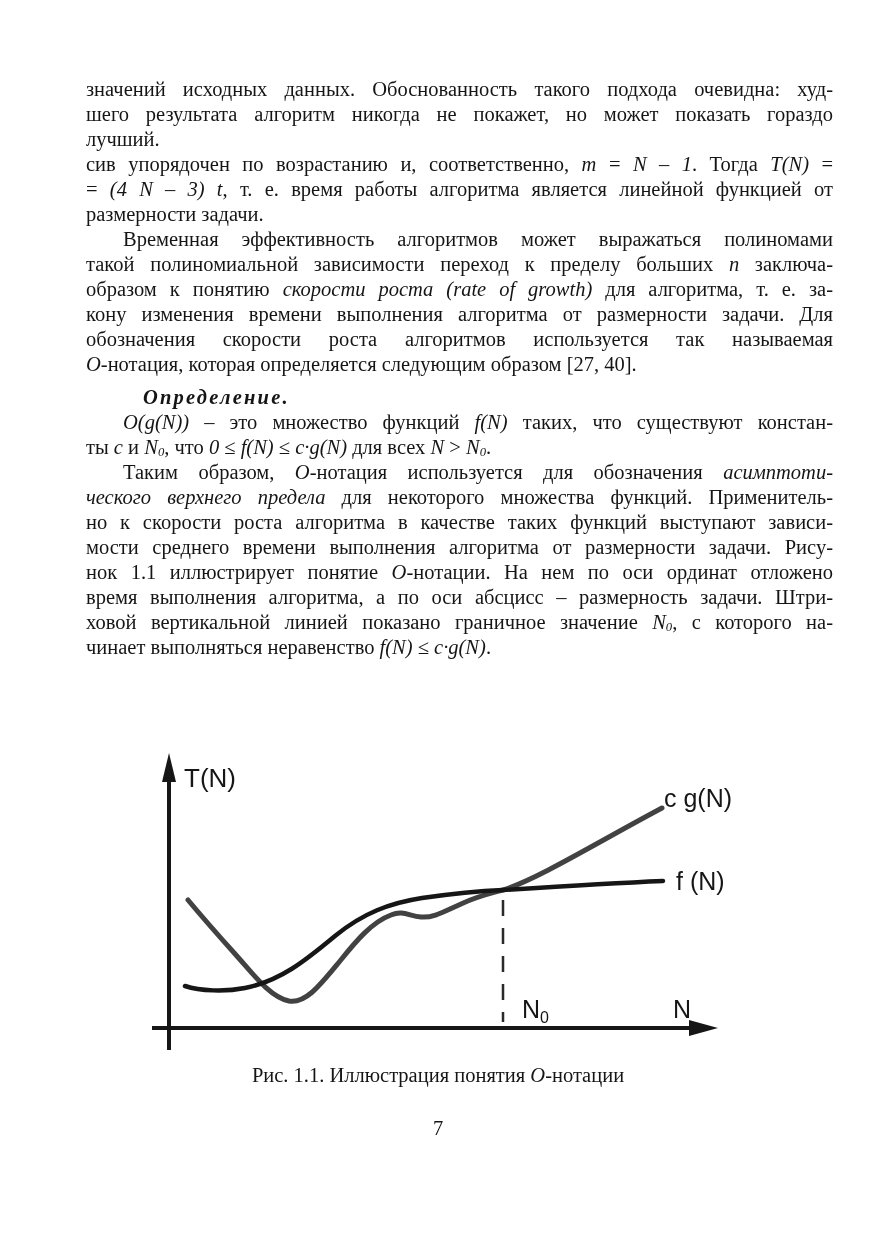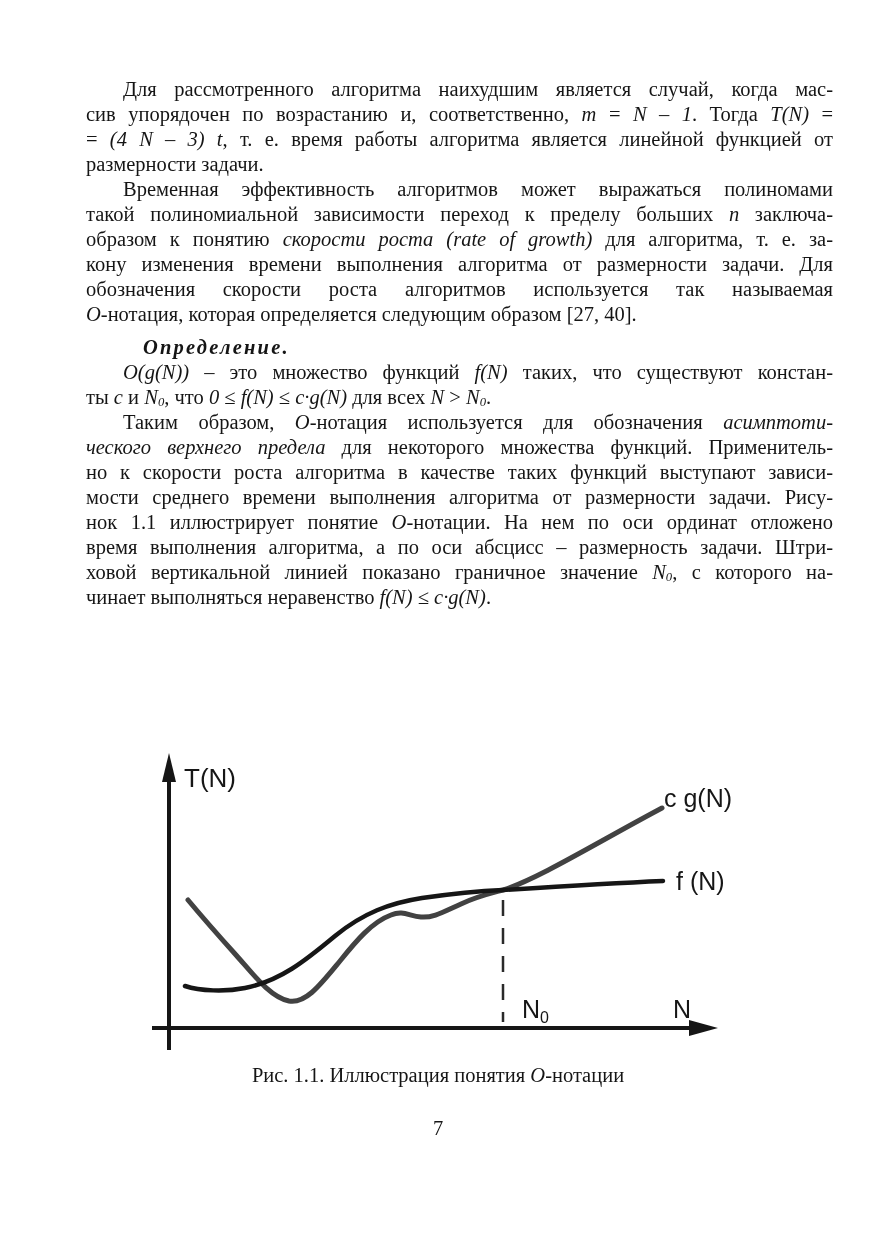--- a/index.html
+++ b/index.html
@@ -35,21 +35,25 @@
     font-size:20.5px;
   }
 </style>
 </head>
 <body>
 
 <div class="page">
 
   <div id="text-block">
       <div class="block para">
-        <div class="line indent"><span>Для рассмотренного алгоритма наихудшим является случай, когда мас-</span></div>
+        <div class="line"><span>значений исходных данных. Обоснованность такого подхода очевидна: худ-</span></div>
+        <div class="line"><span>шего результата алгоритм никогда не покажет, но может показать гораздо</span></div>
+        <div class="line last"><span>лучший.</span></div>
+      </div>
+      <div class="block para">
         <div class="line"><span>сив упорядочен по возрастанию и, соответственно, </span><span class="it">m</span><span> = </span><span class="it">N – 1</span><span>. Тогда </span><span class="it">T(N)</span><span> =</span></div>
         <div class="line"><span>= </span><span class="it">(4 N – 3) t</span><span>, т. е. время работы алгоритма является линейной функцией от</span></div>
         <div class="line last"><span>размерности задачи.</span></div>
       </div>
       <div class="block para">
         <div class="line indent"><span>Временная эффективность алгоритмов может выражаться полиномами</span></div>
         <div class="line"><span>такой полиномиальной зависимости переход к пределу больших </span><span class="it">n</span><span> заключа-</span></div>
         <div class="line"><span>образом к понятию </span><span class="it">скорости роста (rate of growth)</span><span> для алгоритма, т. е. за-</span></div>
         <div class="line"><span>кону изменения времени выполнения алгоритма от размерности задачи. Для</span></div>
         <div class="line"><span>обозначения скорости роста алгоритмов используется так называемая</span></div>

